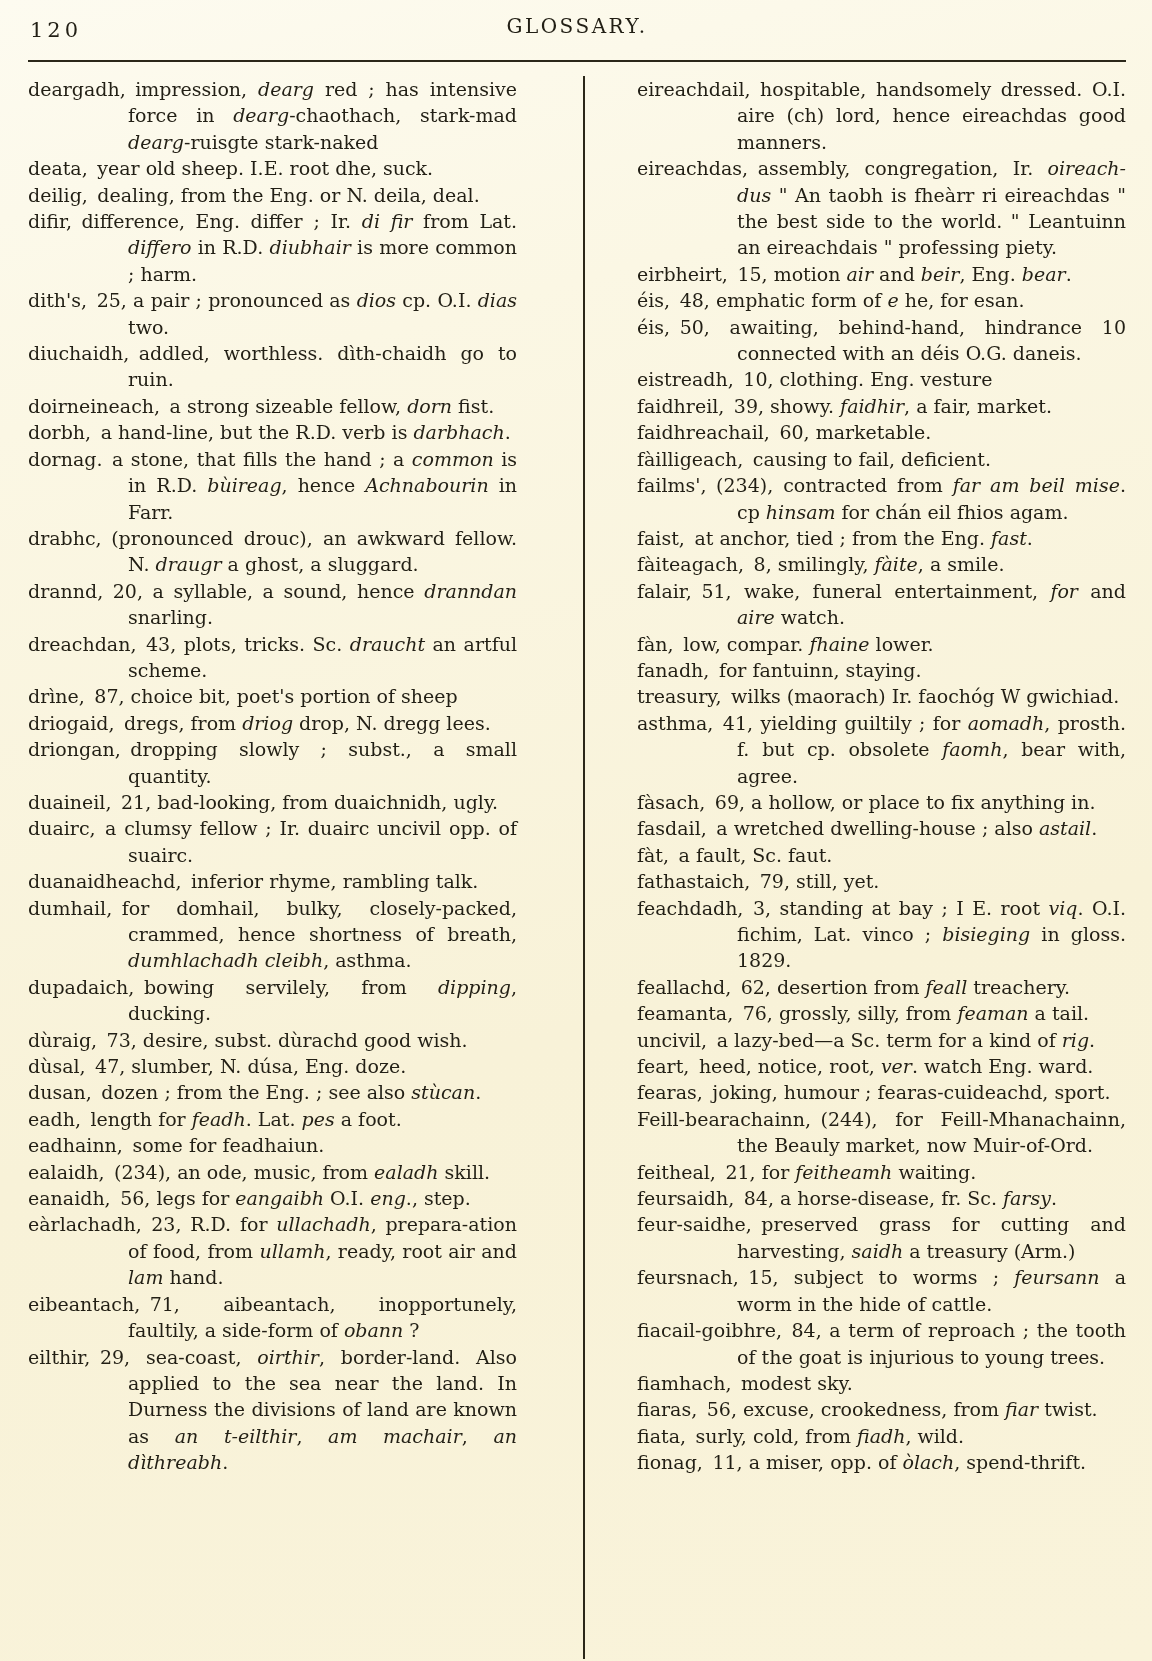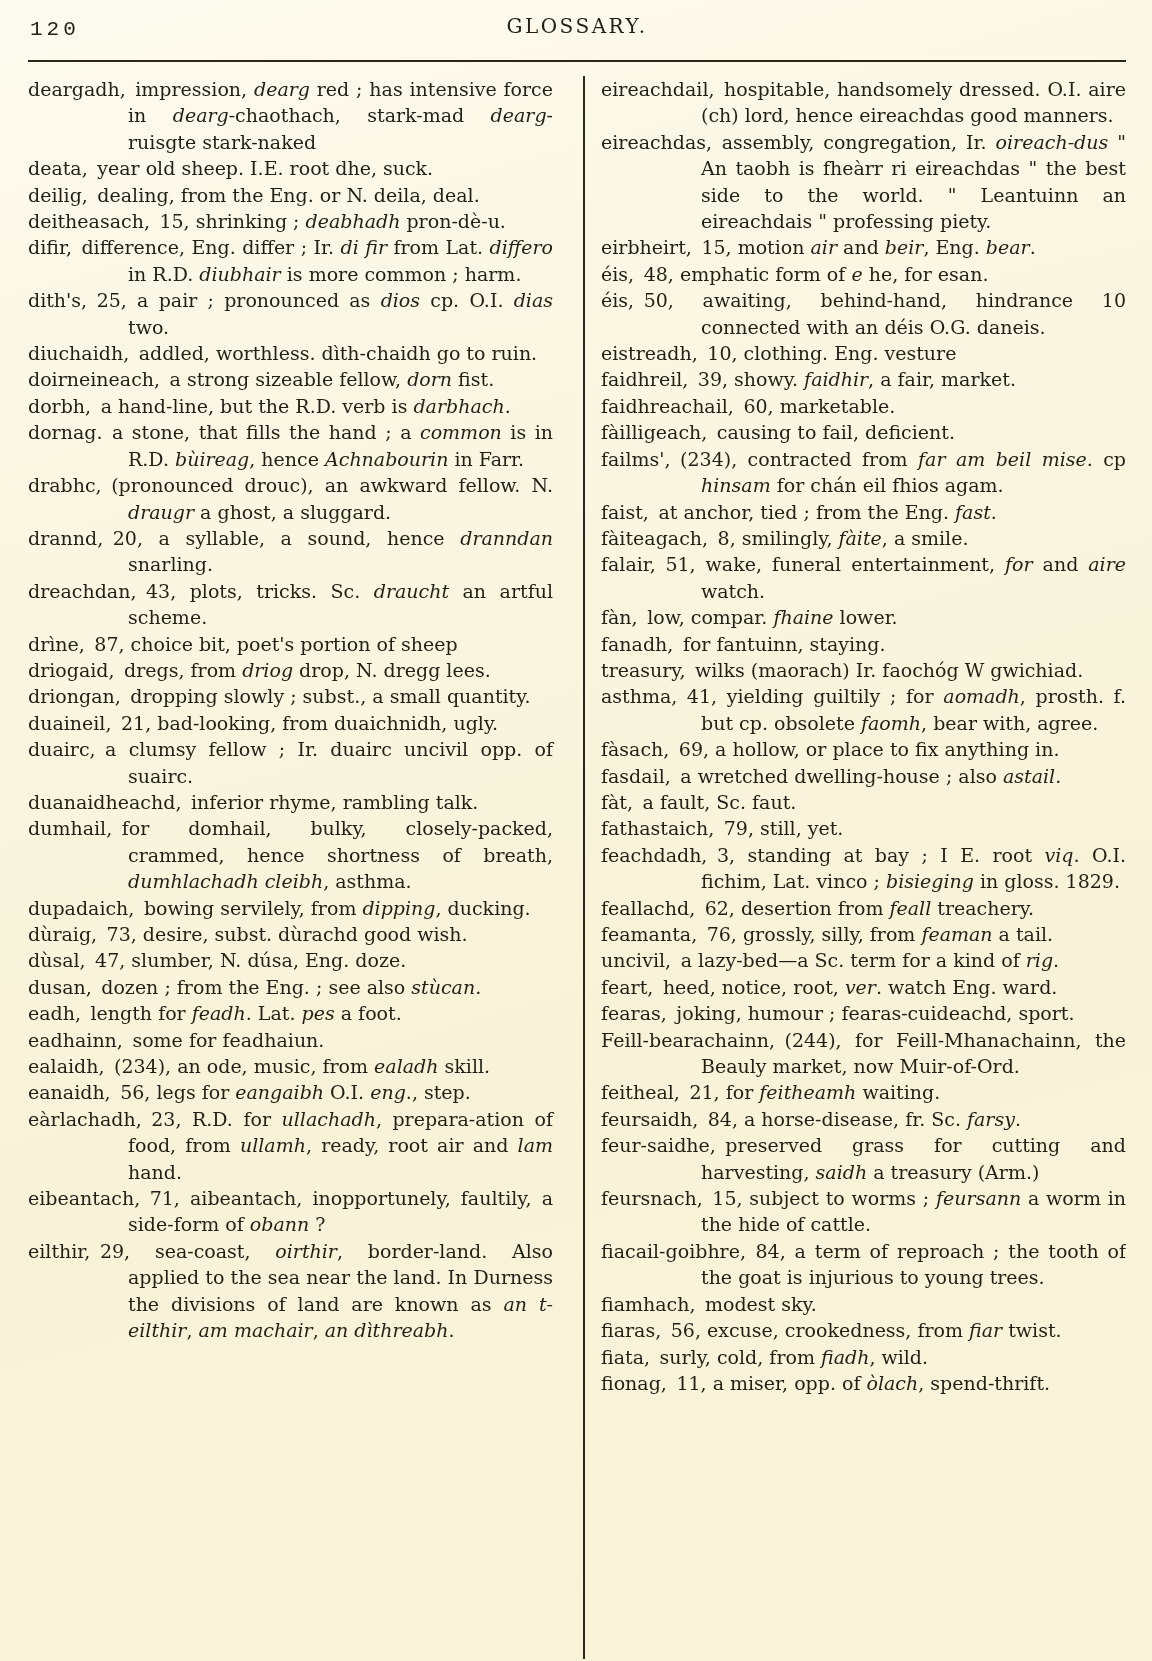--- a/index.html
+++ b/index.html
@@ -20,41 +20,41 @@
   .header {
     position: relative;
     height: 34px;
   }
   .pageno {
     position: absolute;
     left: 2px;
     top: 4px;
     font-size: 21px;
     letter-spacing: 4px;
-    font-family: Liberation Mono, monospace;
   }
   .running-title {
     position: absolute;
     left: 0;
     right: 0;
     top: 0;
     text-align: center;
     font-size: 20px;
     letter-spacing: 2.5px;
   }
   .rule {
     height: 2px;
     background: #2b2719;
     margin-top: 12px;
   }
   .columns {
     display: flex;
     margin-top: 14px;
     height: calc(100% - 64px);
     overflow: hidden;
+    gap: 36px;
   }
   .col {
     flex: 1 1 0;
     overflow: hidden;
   }
   .col-left  { padding-right: 30px; }
   .col-right { padding-left: 16px; }
   .divider {
     width: 2px;
     background: #2b2719;
@@ -77,21 +77,20 @@
   <div class="header">
     <span class="pageno">120</span>
     <span class="running-title">GLOSSARY.</span>
   </div>
   <div class="rule"></div>
   <div class="columns">
     <div class="col col-left" id="col-left">
         <p class="entry"><span class="head">deargadh,</span> impression, <i>dearg</i> red ; has intensive force in <i>dearg</i>-chaothach, stark-mad <i>dearg</i>-ruisgte stark-naked</p>
         <p class="entry"><span class="head">deata,</span> year old sheep. I.E. root dhe, suck.</p>
         <p class="entry"><span class="head">deilig,</span> dealing, from the Eng. or N. deila, deal.</p>
-        <p class="entry"><span class="head">deitheasach,</span> 15, shrinking ; <i>deabhadh</i> pron-dè-u.</p>
         <p class="entry"><span class="head">difir,</span> difference, Eng. differ ; Ir. <i>di fir</i> from Lat. <i>differo</i> in R.D. <i>diubhair</i> is more common ; harm.</p>
         <p class="entry"><span class="head">dith's,</span> 25, a pair ; pronounced as <i>dios</i> cp. O.I. <i>dias</i> two.</p>
         <p class="entry"><span class="head">diuchaidh,</span> addled, worthless. dìth-chaidh go to ruin.</p>
         <p class="entry"><span class="head">doirneineach,</span> a strong sizeable fellow, <i>dorn</i> fist.</p>
         <p class="entry"><span class="head">dorbh,</span> a hand-line, but the R.D. verb is <i>darbhach</i>.</p>
         <p class="entry"><span class="head">dornag.</span> a stone, that fills the hand ; a <i>common</i> is in R.D. <i>bùireag</i>, hence <i>Achnabourin</i> in Farr.</p>
         <p class="entry"><span class="head">drabhc,</span> (pronounced drouc), an awkward fellow. N. <i>draugr</i> a ghost, a sluggard.</p>
         <p class="entry"><span class="head">drannd,</span> 20, a syllable, a sound, hence <i>dranndan</i> snarling.</p>
         <p class="entry"><span class="head">dreachdan,</span> 43, plots, tricks. Sc. <i>draucht</i> an artful scheme.</p>
         <p class="entry"><span class="head">drìne,</span> 87, choice bit, poet's portion of sheep</p>

